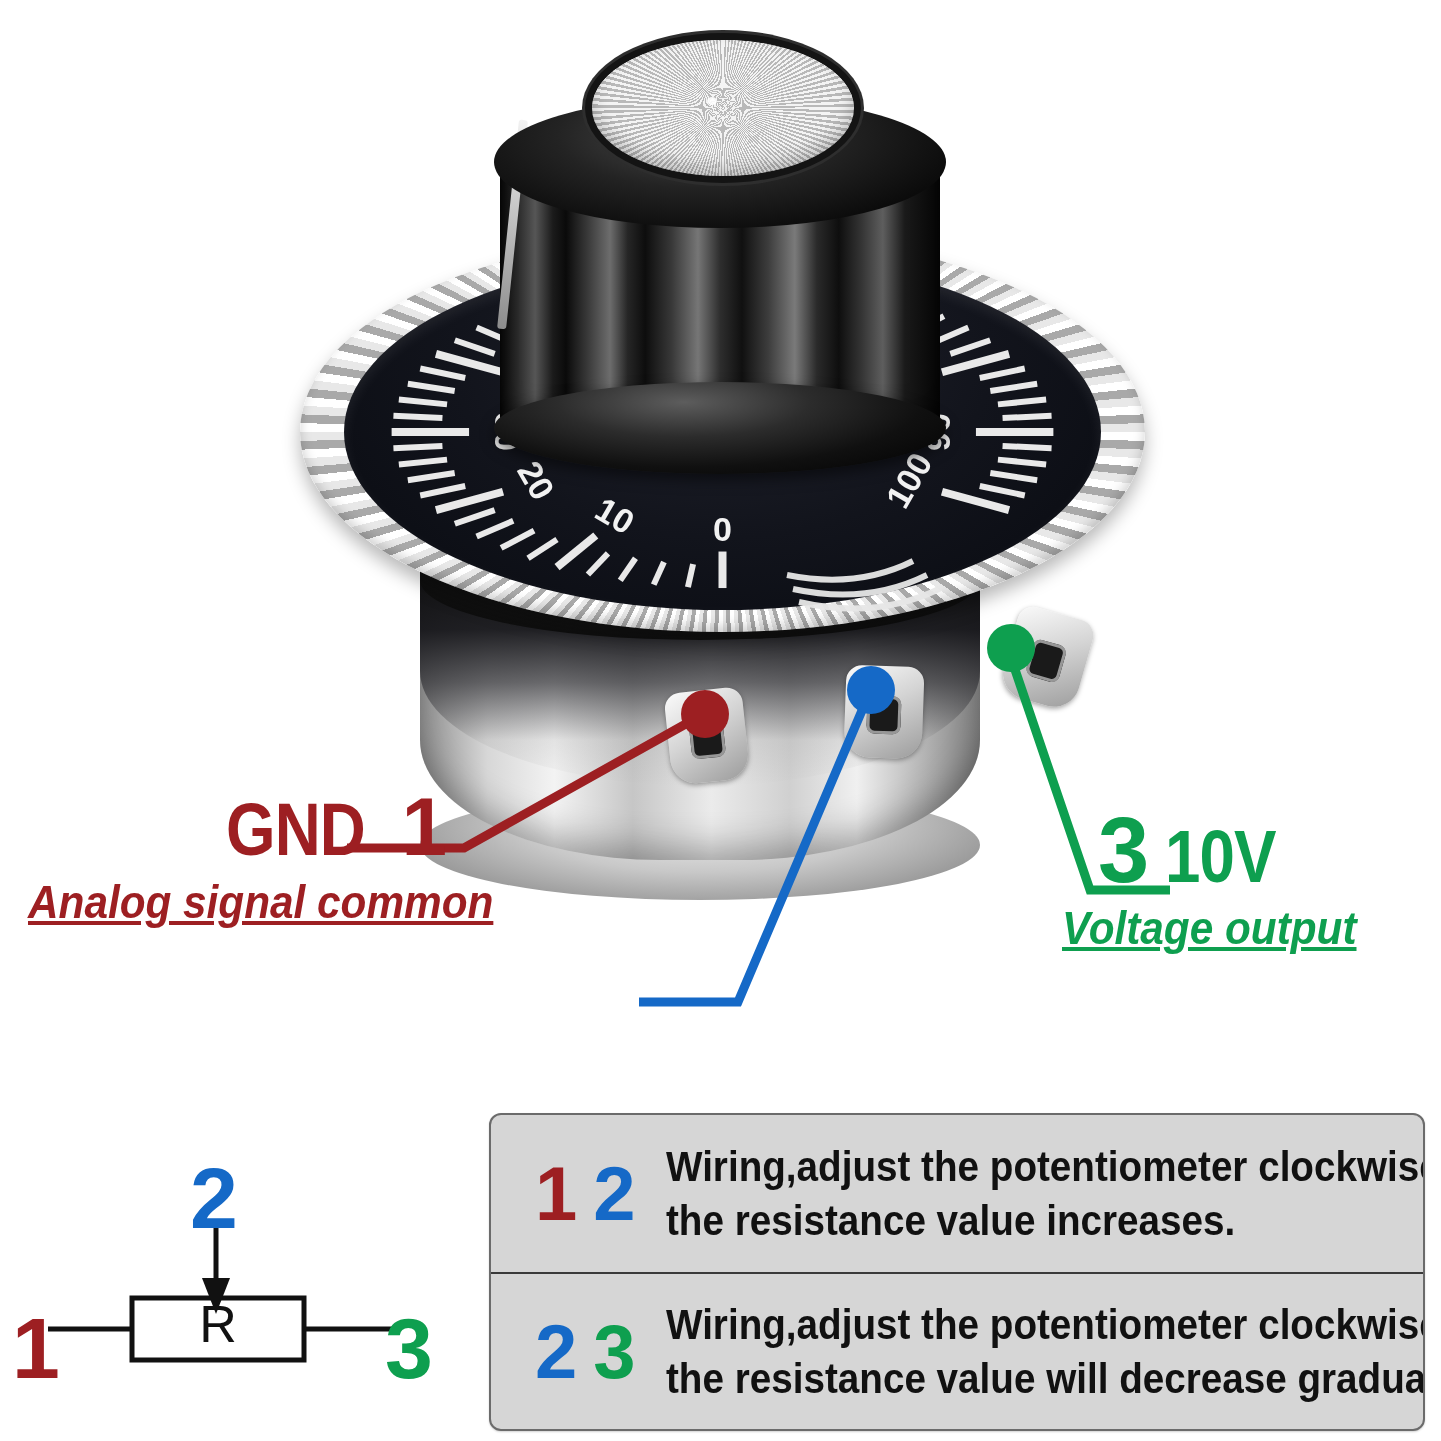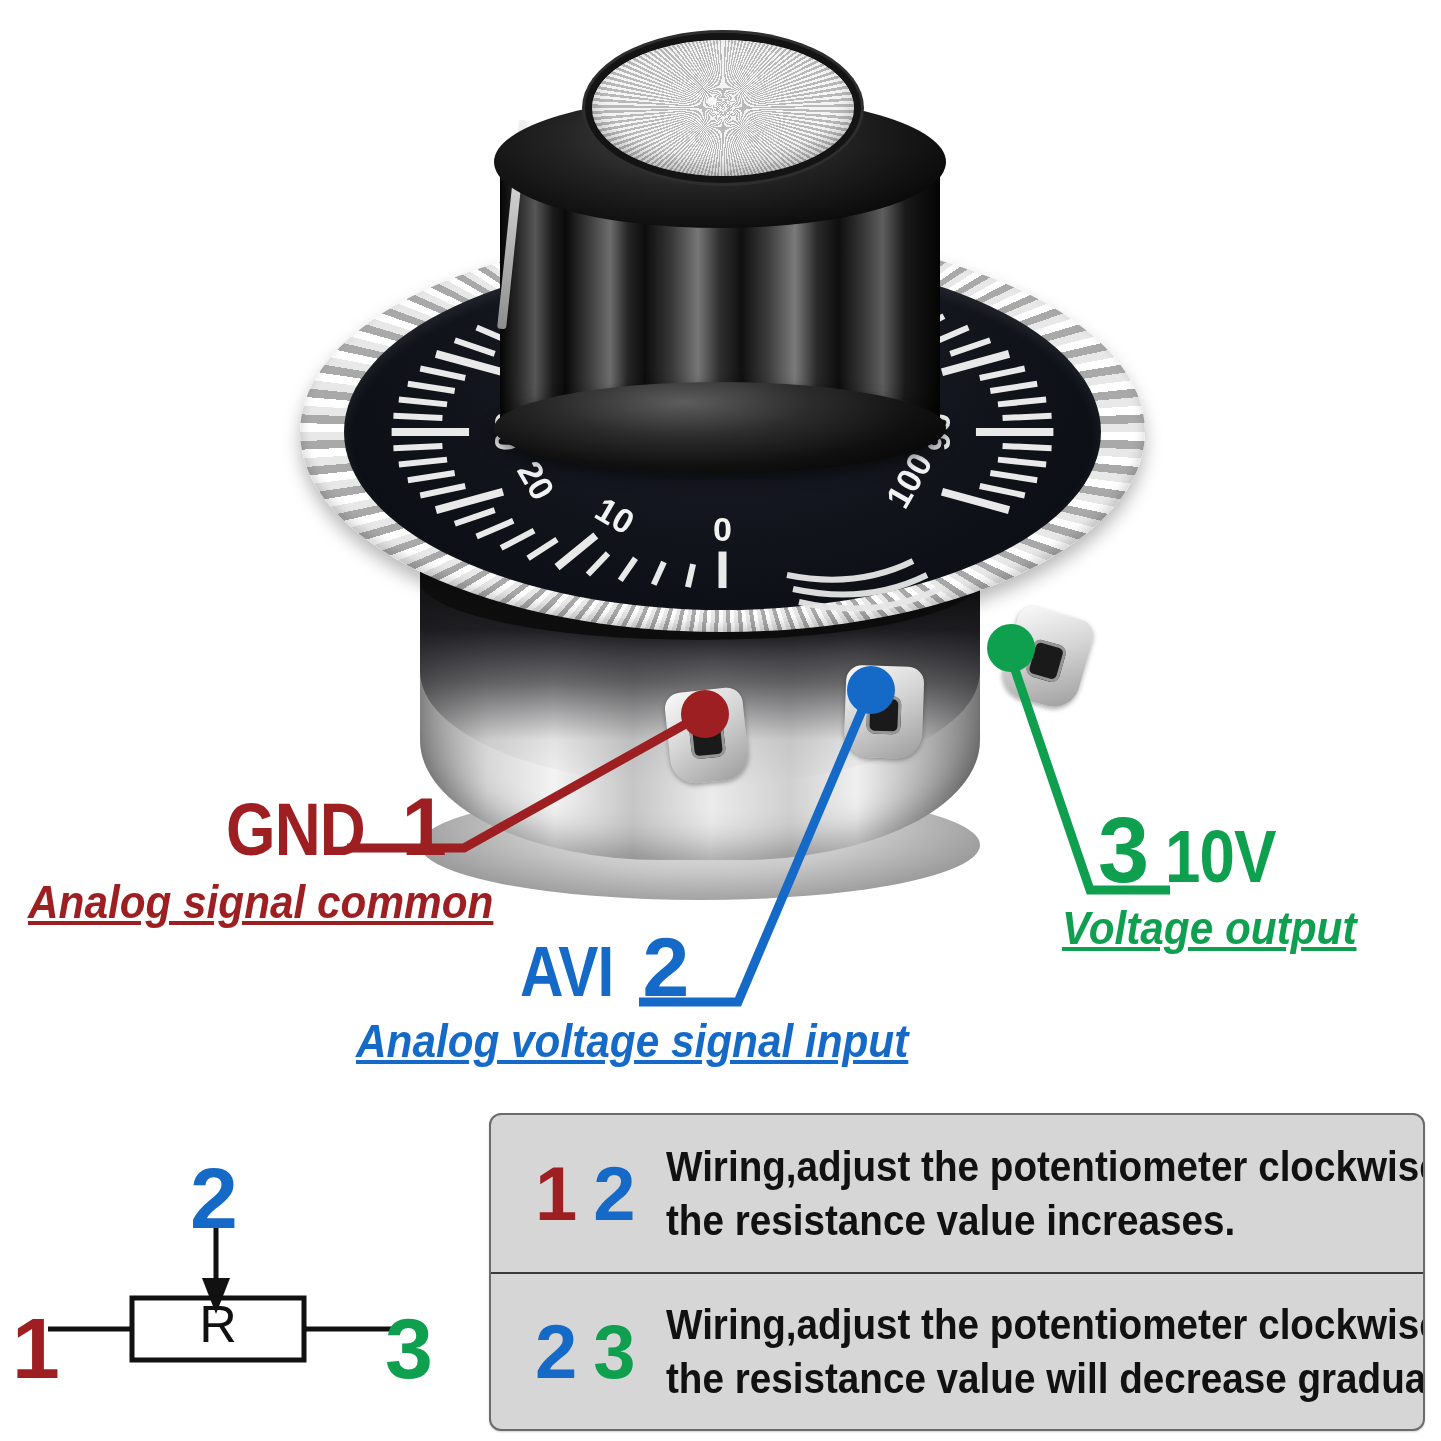--- a/index.html
+++ b/index.html
@@ -277,24 +277,20 @@
         <path d="M1170 890 L1090 890 L1009 652" fill="none" stroke="#0e9f4f" stroke-width="9"></path>
         <circle cx="1011" cy="648" r="24" fill="#0e9f4f"></circle>
       </g>
     </svg>
 
     <div class="lbl" id="lbl-gnd">
       <span class="big">GND</span><span class="num">1</span>
       <span class="sub">Analog signal common</span>
     </div>
 
-    <div class="lbl" id="lbl-avi">
-      <span class="big">AVI</span><span class="num">2</span>
-      <span class="sub">Analog voltage signal input</span>
-    </div>
 
     <div class="lbl" id="lbl-out">
       <span class="num">3</span><span class="big">10V</span>
       <span class="sub">Voltage output</span>
     </div>
   </div>
 
   <div id="schematic">
     <svg width="460" height="320" viewBox="0 0 460 320">
 

